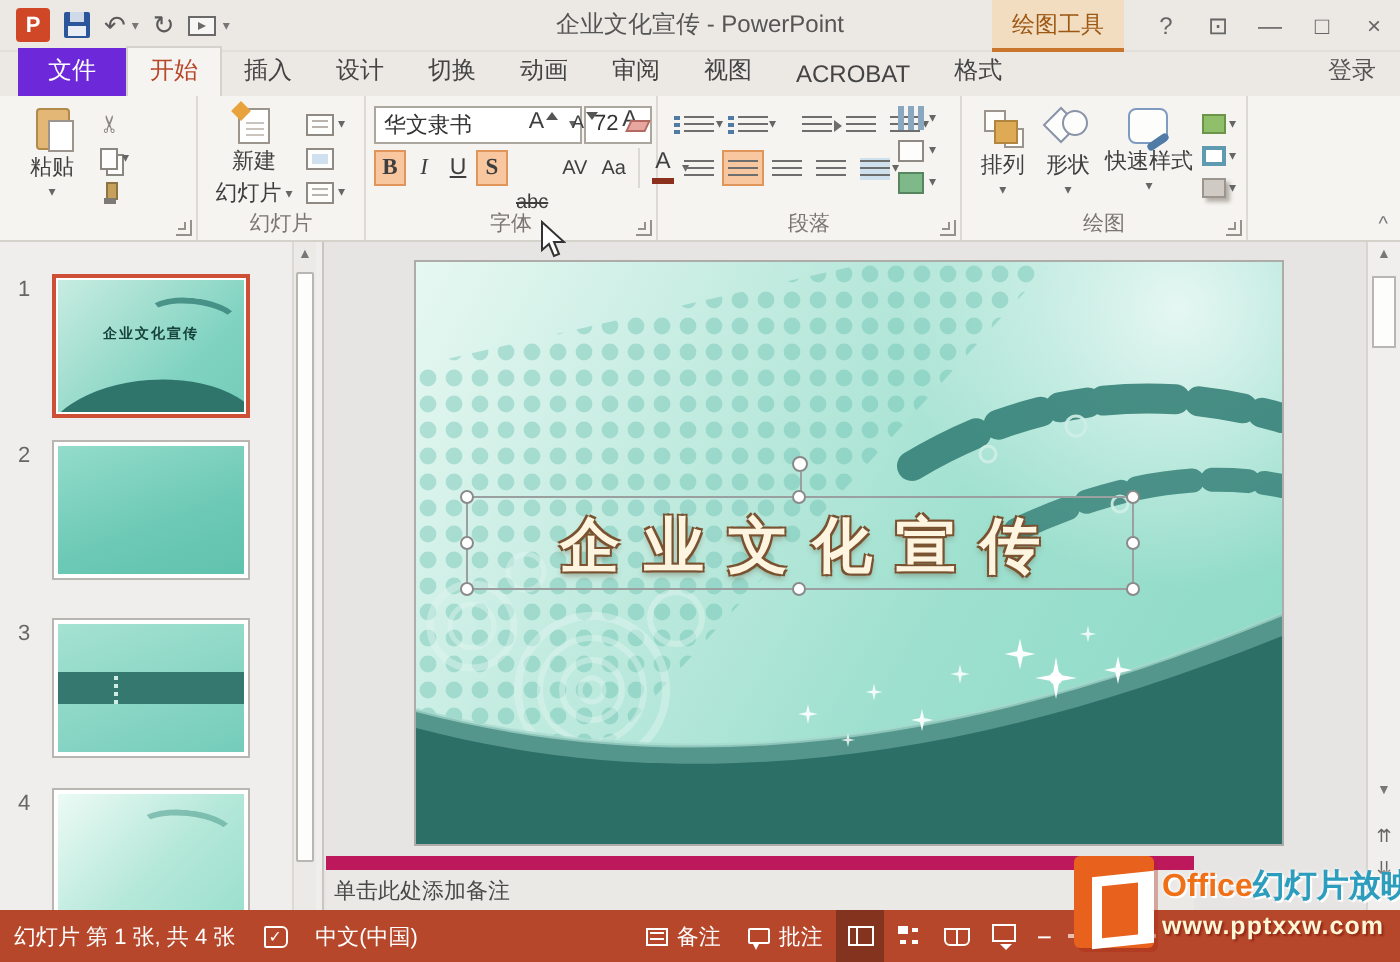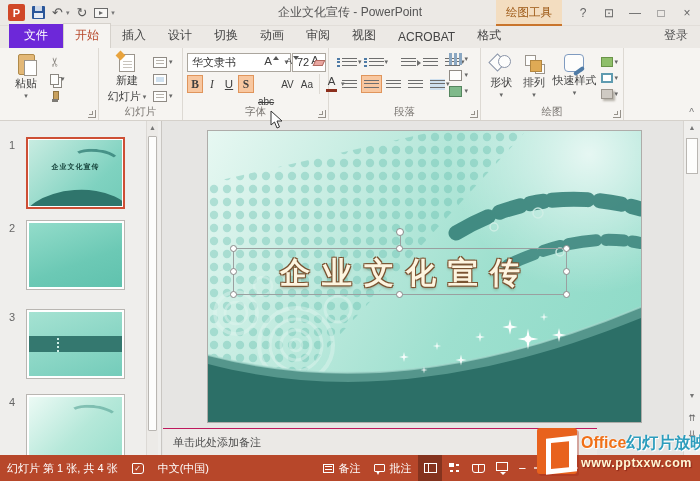--- a/index.html
+++ b/index.html
@@ -131,21 +131,21 @@
     box-shadow:0 0 0 1px #aeaca9; overflow:hidden; }
   #slide svg { position:absolute; left:0; top:0; }
 
   #textbox { position:absolute; left:25px; top:117px; width:334px; height:47px; border:1px solid #9aa0a0; background:rgba(255,255,255,0.02); }
   #slide-title { position:absolute; left:0; right:0; top:4px; text-align:center; font-family:"DejaVu Serif", serif; font-weight:bold; font-size:30px; letter-spacing:12px; color:#fdf5e0; text-indent:12px;
     text-shadow:-1px -1px 0 #7a5230, 1px -1px 0 #7a5230, -1px 1px 0 #7a5230, 1px 1px 0 #7a5230, 0 2px 3px rgba(90,60,30,.45); }
   .handle { position:absolute; width:7px; height:7px; background:#fff; border:1px solid #8a8a8a; border-radius:50%; }
   .rot-line { position:absolute; left:50%; top:-13px; width:1px; height:13px; background:#9aa0a0; }
   .rot-handle { position:absolute; left:calc(50% - 4px); top:-21px; width:8px; height:8px; background:#fff; border:1px solid #8a8a8a; border-radius:50%; }
 
-  #notespane { position:absolute; left:0; top:307px; width:434px; height:27px; background:#ebe9e6; border-top:1px solid #be185d; display:flex; align-items:center; padding-left:10px; font-size:11px; color:#4a4a4a; }
+  #notespane { position:absolute; left:0; top:307px; width:434px; height:27px; background:#ebe9e6; border-top:7px solid #be185d; display:flex; align-items:center; padding-left:4px; font-size:11px; color:#4a4a4a; }
 
   #vscroll { position:absolute; right:0; top:0; width:17px; height:334px; background:#f0efed; border-left:1px solid #d8d5d1; }
   #vscroll .arrow { height:14px; text-align:center; font-size:7px; color:#777; line-height:14px; }
   #vscroll .sthumb { position:absolute; left:2px; right:2px; top:17px; height:36px; background:#fdfdfc; border:1px solid #b9b6b2; }
   #vscroll .arrow.down { position:absolute; bottom:52px; left:0; right:0; }
   .slide-nav { position:absolute; left:0; right:0; text-align:center; font-size:9px; color:#666; }
   .slide-nav.prev { bottom:32px; }
   .slide-nav.next { bottom:16px; }
 
   
@@ -357,27 +357,27 @@
           <span class="picon-smart"></span>
           <span class="drop">▾</span>
         </div>
     </div>
     <div class="rgroup-label">段落</div>
     <span class="launcher"></span>
   </div>
 
   <div class="rgroup" style="width:143px">
     <div class="bigbtn" style="width:34px">
+      <span class="icon-arrange"></span>
+      <span>排列</span>
+      <span class="drop">▾</span>
+    </div>
+    <div class="bigbtn" style="width:34px">
       <span class="icon-shapes"></span>
       <span>形状</span>
-      <span class="drop">▾</span>
-    </div>
-    <div class="bigbtn" style="width:34px">
-      <span class="icon-arrange"></span>
-      <span>排列</span>
       <span class="drop">▾</span>
     </div>
     <div class="bigbtn" style="width:50px">
       <span class="icon-quick"></span>
       <span>快速样式</span>
       <span class="drop">▾</span>
     </div>
     <div class="smallcol" style="gap:2px">
       <div class="srow">
           <span class="mini-fill"></span>

